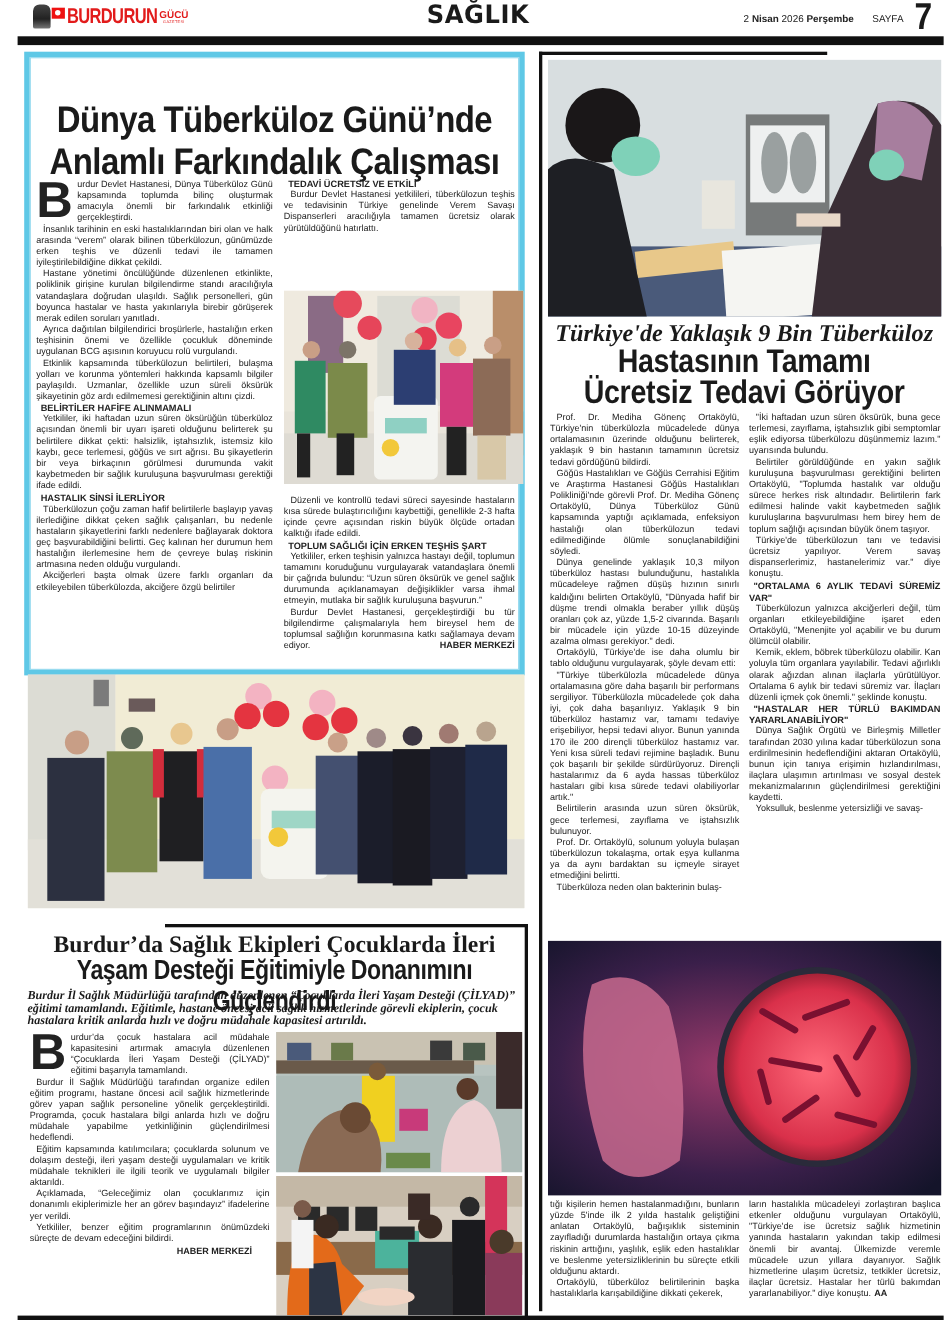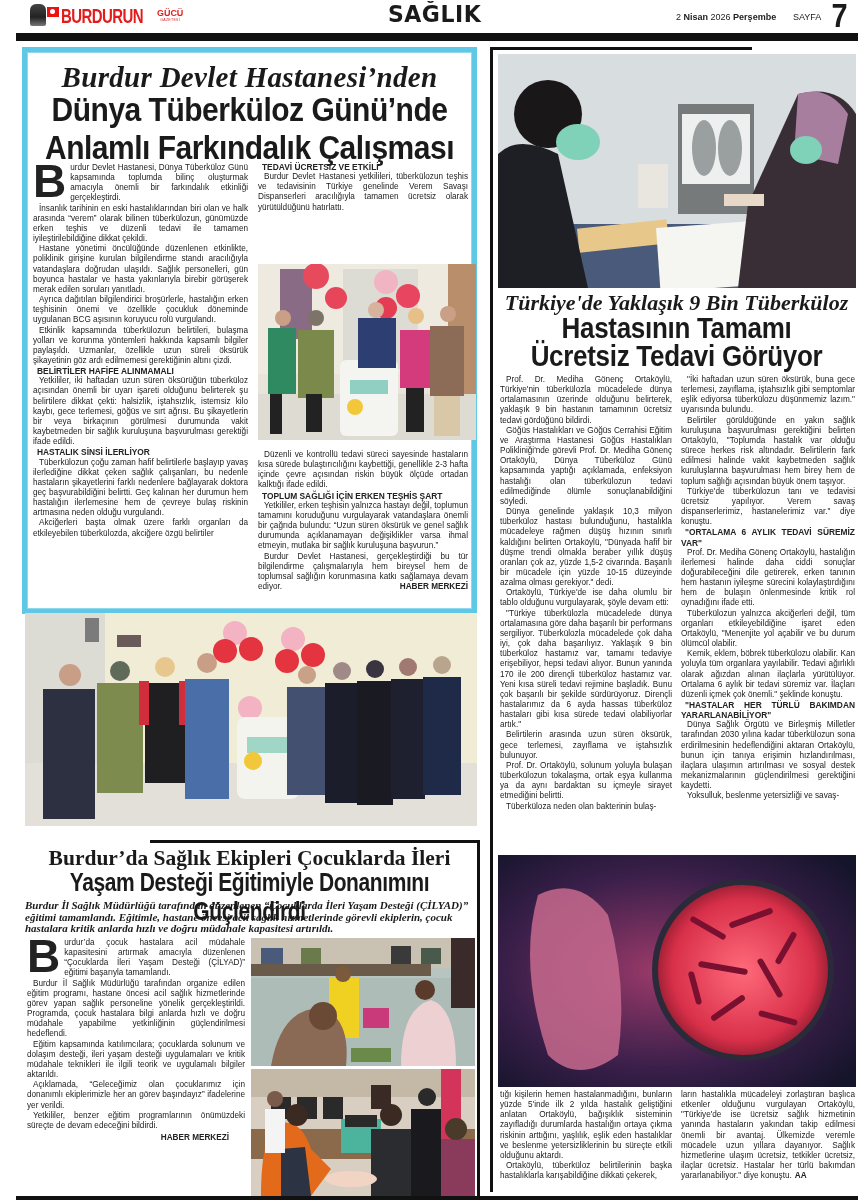--- a/index.html
+++ b/index.html
@@ -6,21 +6,21 @@
   html, body { width: 858px; height: 1200px; background: #fff; overflow: hidden; }
   body { position: relative; font-family: "Liberation Sans", sans-serif; color: #1a1a1a; }
 
   
   .masthead { position: absolute; left: 0; top: 0; width: 858px; height: 44px; }
   .logo { position: absolute; left: 30px; top: 3px; height: 24px; display: flex; align-items: center; }
   .logo-figure { width: 16px; height: 22px; background: linear-gradient(180deg, #444 0%, #222 60%, #777 100%); border-radius: 6px 6px 2px 2px; margin-right: 1px; }
   .logo-flag { width: 12px; height: 10px; background: #e11; position: relative; margin-right: 2px; margin-top: -6px; }
   .logo-flag::after { content: ""; position: absolute; left: 3px; top: 2px; width: 5px; height: 5px; border-radius: 50%; background: #fff; }
   .logo-main { font-family: "Liberation Sans", sans-serif; font-weight: bold; color: #e21b1b; font-size: 15px; letter-spacing: -0.6px; transform: scaleY(1.3); }
-  .logo-sub { display: flex; flex-direction: column; align-items: center; margin-left: 14px; color: #e21b1b; }
+  .logo-sub { display: flex; flex-direction: column; align-items: center; margin-left: 2px; color: #e21b1b; }
   .logo-sub .g { font-size: 9px; font-weight: bold; line-height: 9px; }
   .logo-sub .s { font-size: 3.5px; line-height: 4px; letter-spacing: 0.3px; }
   .section-title { position: absolute; left: 388px; top: 2px; font-size: 22px; font-weight: bold; letter-spacing: 0.5px; transform: scaleY(1.05); font-family: "DejaVu Sans", sans-serif; }
   .date { position: absolute; left: 676px; top: 12px; font-size: 9px; color: #222; }
   .date b { font-weight: bold; }
   .page-label { position: absolute; left: 793px; top: 12px; font-size: 9px; }
   .page-num { position: absolute; left: 830px; top: -4px; font-size: 34px; font-weight: bold; transform: scaleX(0.85); }
   .top-rule { position: absolute; left: 16px; top: 33px; width: 842px; height: 8px; background: #111; }
 
   
@@ -76,21 +76,20 @@
     <span>2026</span>
     <b>Perşembe</b>
   </div>
   <div class="page-label">SAYFA</div>
   <div class="page-num">7</div>
   <div class="top-rule"></div>
 </div>
 
 <div class="a1">
   <div class="a1-inner">
-    <div class="a1-kicker">Burdur Devlet Hastanesi’nden</div>
     <div class="a1-h l1">Dünya Tüberküloz Günü’nde</div>
     <div class="a1-h l2">Anlamlı Farkındalık Çalışması</div>
   </div>
 </div>
 
 <div class="col" id="a1c1" style="left:33px; top:163px; width:215px;">
   <span class="dropcap">B</span>
 <p class="first">urdur Devlet Hastanesi, Dünya Tüberküloz Günü kapsamında toplumda bilinç oluşturmak amacıyla önemli bir farkındalık etkinliği gerçekleştirdi.</p>
     <p>İnsanlık tarihinin en eski hastalıklarından biri olan ve halk arasında “verem” olarak bilinen tüberkülozun, günümüzde erken teşhis ve düzenli tedavi ile tamamen iyileştirilebildiğine dikkat çekildi.</p>
     <p>Hastane yönetimi öncülüğünde düzenlenen etkinlikte, poliklinik girişine kurulan bilgilendirme standı aracılığıyla vatandaşlara doğrudan ulaşıldı. Sağlık personelleri, gün boyunca hastalar ve hasta yakınlarıyla birebir görüşerek merak edilen soruları yanıtladı.</p>
@@ -224,21 +223,20 @@
     <p>"Türkiye tüberkülozla mücadelede dünya ortalamasına göre daha başarılı bir performans sergiliyor. Tüberkülozla mücadelede çok daha iyi, çok daha başarılıyız. Yaklaşık 9 bin tüberküloz hastamız var, tamamı tedaviye erişebiliyor, hepsi tedavi alıyor. Bunun yanında 170 ile 200 dirençli tüberküloz hastamız var. Yeni kısa süreli tedavi rejimine başladık. Bunu çok başarılı bir şekilde sürdürüyoruz. Dirençli hastalarımız da 6 ayda hassas tüberküloz hastaları gibi kısa sürede tedavi olabiliyorlar artık."</p>
     <p>Belirtilerin arasında uzun süren öksürük, gece terlemesi, zayıflama ve iştahsızlık bulunuyor.</p>
     <p>Prof. Dr. Ortaköylü, solunum yoluyla bulaşan tüberkülozun tokalaşma, ortak eşya kullanma ya da aynı bardaktan su içmeyle sirayet etmediğini belirtti.</p>
     <p>Tüberküloza neden olan bakterinin bulaş-</p>
   </div>
 <div class="col" id="a2c2" style="left:681px; top:375px; width:174px;">
     <p>"İki haftadan uzun süren öksürük, buna gece terlemesi, zayıflama, iştahsızlık gibi semptomlar eşlik ediyorsa tüberkülozu düşünmemiz lazım." uyarısında bulundu.</p>
     <p>Belirtiler görüldüğünde en yakın sağlık kuruluşuna başvurulması gerektiğini belirten Ortaköylü, "Toplumda hastalık var olduğu sürece herkes risk altındadır. Belirtilerin fark edilmesi halinde vakit kaybetmeden sağlık kuruluşlarına başvurulması hem birey hem de toplum sağlığı açısından büyük önem taşıyor.</p>
     <p>Türkiye'de tüberkülozun tanı ve tedavisi ücretsiz yapılıyor. Verem savaş dispanserlerimiz, hastanelerimiz var." diye konuştu.</p>
     <p class="sub">"ORTALAMA 6 AYLIK TEDAVİ SÜREMİZ VAR"</p>
-    <p>Prof. Dr. Mediha Gönenç Ortaköylü, hastalığın ilerlemesi halinde daha ciddi sonuçlar doğurabileceğini dile getirerek, erken tanının hem hastanın iyileşme sürecini kolaylaştırdığını hem de bulaşın önlenmesinde kritik rol oynadığını ifade etti.</p>
     <p>Tüberkülozun yalnızca akciğerleri değil, tüm organları etkileyebildiğine işaret eden Ortaköylü, "Menenjite yol açabilir ve bu durum ölümcül olabilir.</p>
     <p>Kemik, eklem, böbrek tüberkülozu olabilir. Kan yoluyla tüm organlara yayılabilir. Tedavi ağırlıklı olarak ağızdan alınan ilaçlarla yürütülüyor. Ortalama 6 aylık bir tedavi süremiz var. İlaçları düzenli içmek çok önemli." şeklinde konuştu.</p>
     <p class="sub">"HASTALAR HER TÜRLÜ BAKIMDAN YARARLANABİLİYOR"</p>
     <p>Dünya Sağlık Örgütü ve Birleşmiş Milletler tarafından 2030 yılına kadar tüberkülozun sona erdirilmesinin hedeflendiğini aktaran Ortaköylü, bunun için tanıya erişimin hızlandırılması, ilaçlara ulaşımın artırılması ve sosyal destek mekanizmalarının güçlendirilmesi gerektiğini kaydetti.</p>
     <p>Yoksulluk, beslenme yetersizliği ve savaş-</p>
   </div>
 
 <div class="photo" style="left:498px; top:855px; width:358px; height:232px;">
   <svg width="358" height="232" viewBox="0 0 358 232">
     <defs>

